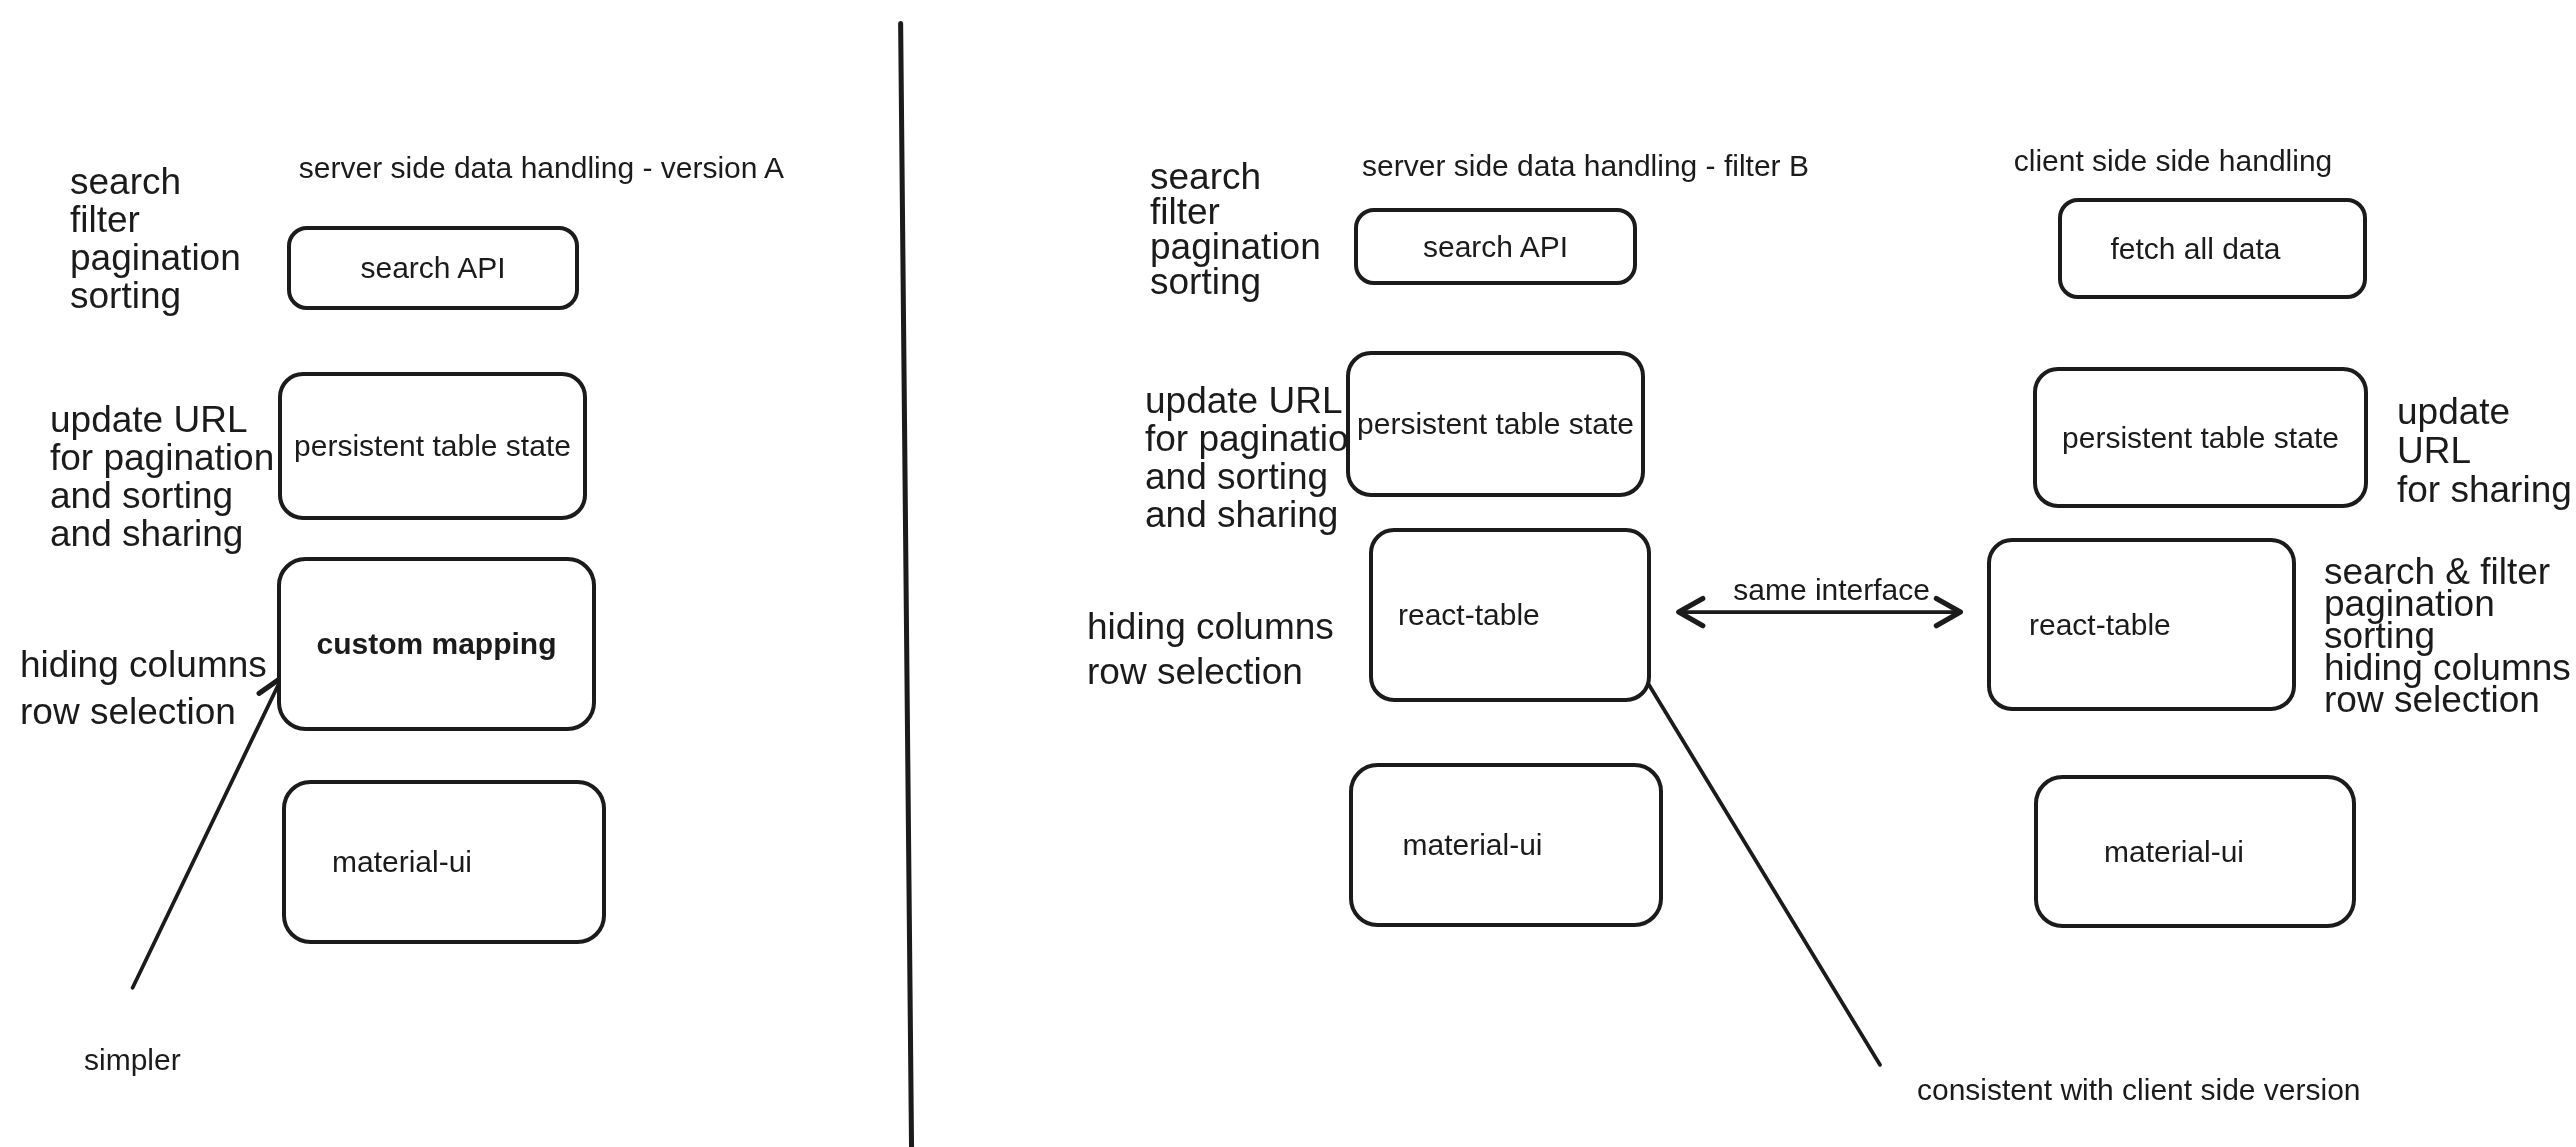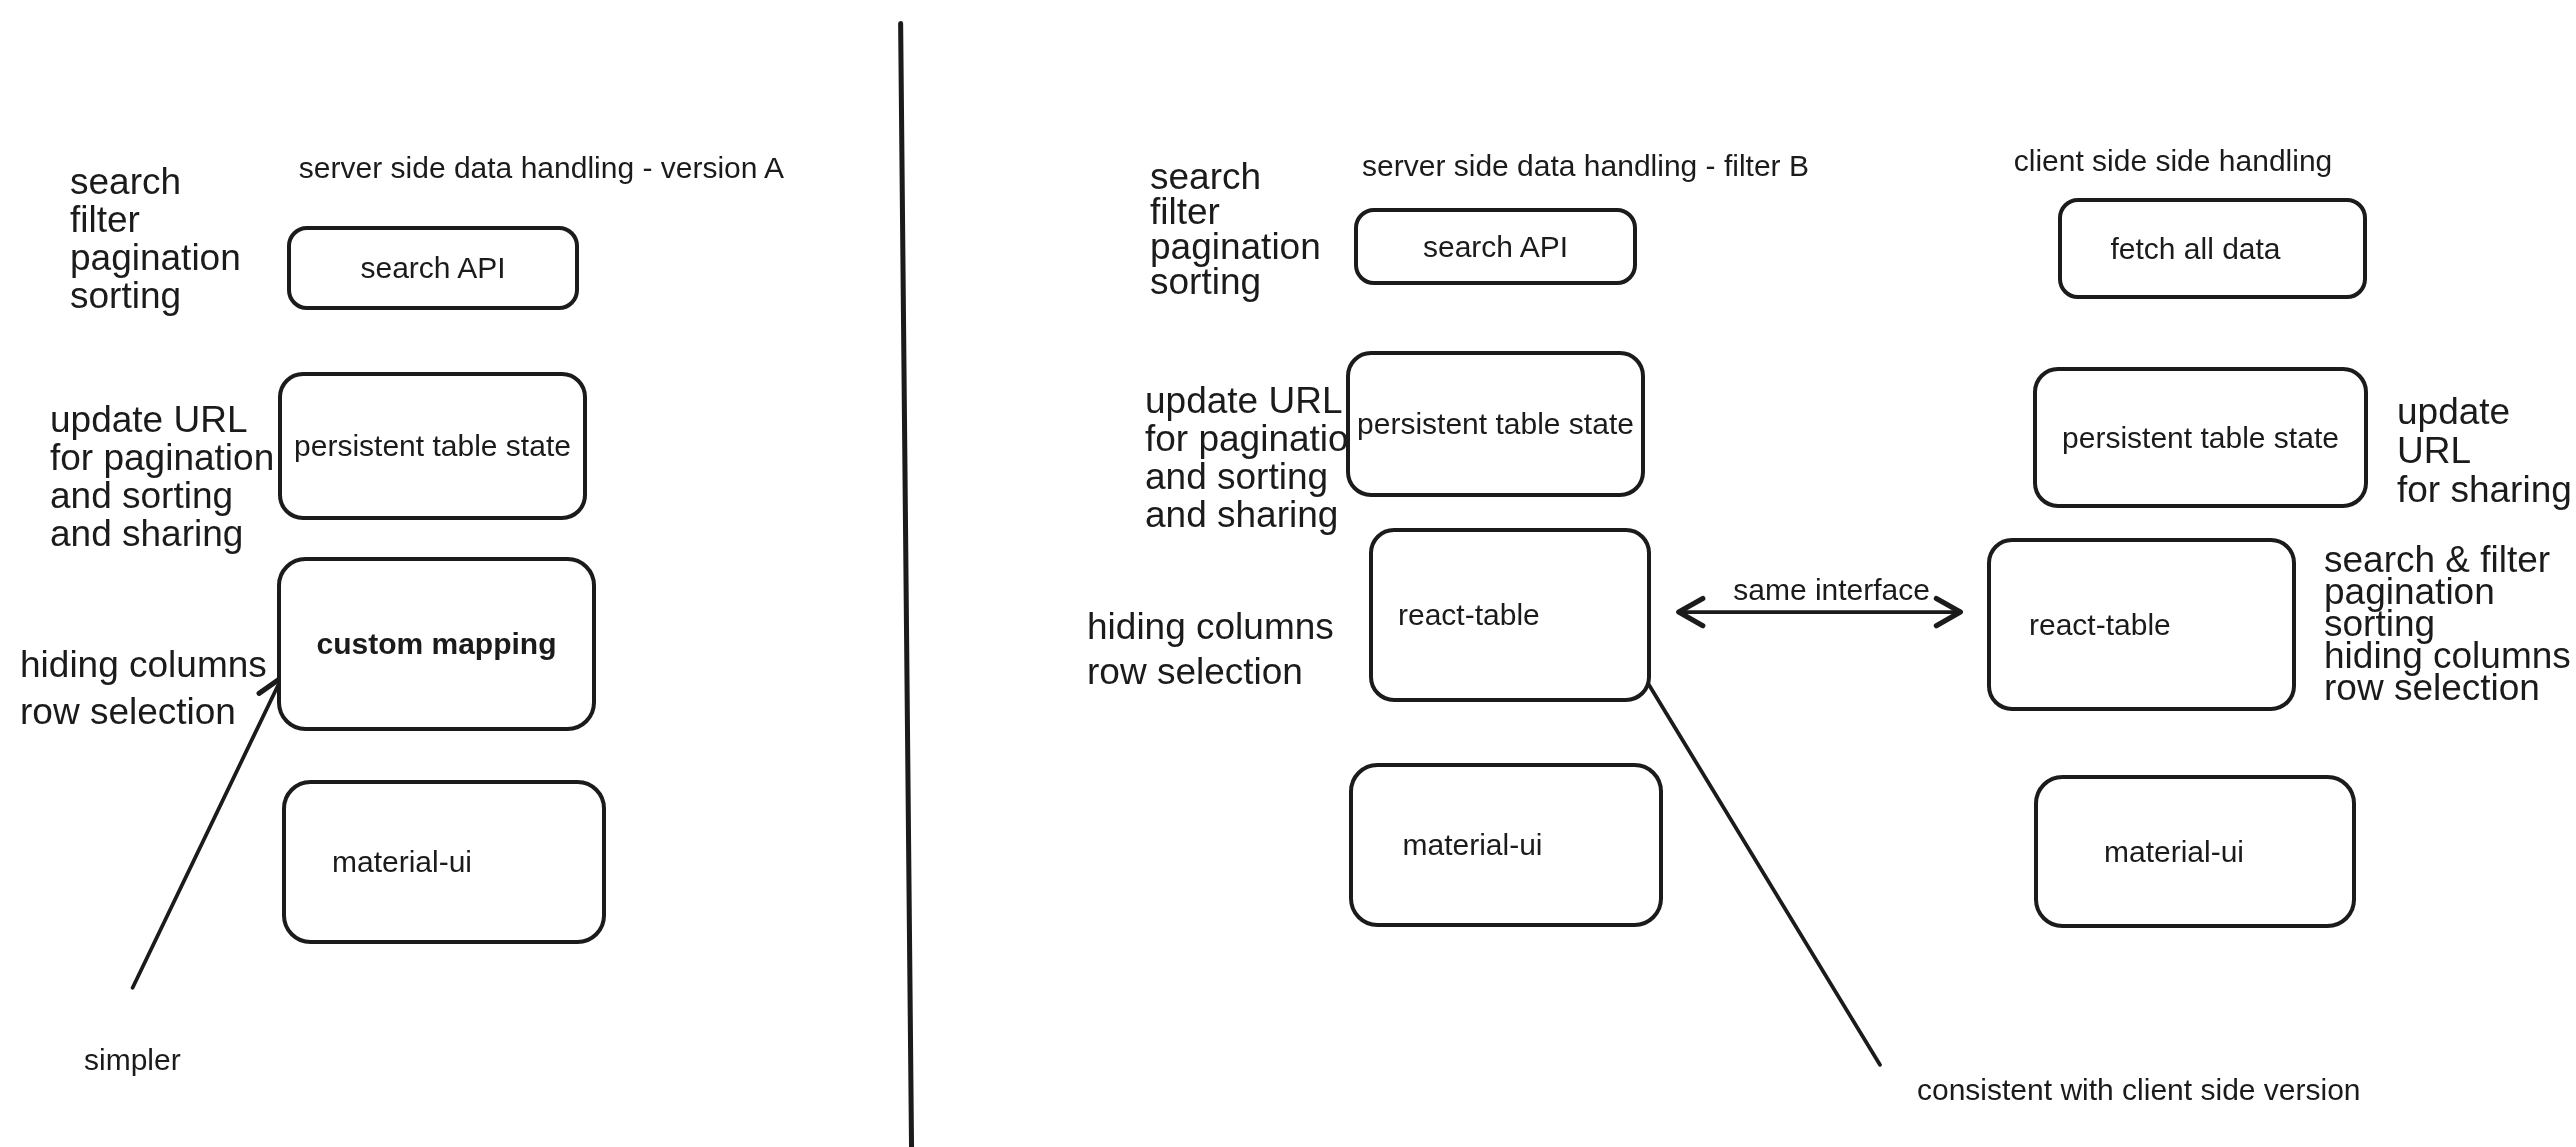--- a/index.html
+++ b/index.html
@@ -164,21 +164,21 @@
 
   <div class="annot" style="left:2397px; top:392px; line-height:39px;">
     <div>update URL</div>
     <div>for sharing</div>
   </div>
 
   <div class="box" style="left:1987px; top:538px; width:309px; height:173px; justify-content:flex-start; padding-left:38px;">
     <span class="box-label">react-table</span>
   </div>
 
-  <div class="annot" style="left:2324px; top:544px; line-height:32px;">
+  <div class="annot" style="left:2324px; top:556px; line-height:32px;">
     <div>search &amp; filter</div>
     <div>pagination</div>
     <div>sorting</div>
     <div>hiding columns</div>
     <div>row selection</div>
   </div>
 
   <div class="box r34" style="left:2034px; top:775px; width:322px; height:153px; padding-right:42px;">
     <span class="box-label">material-ui</span>
   </div>

